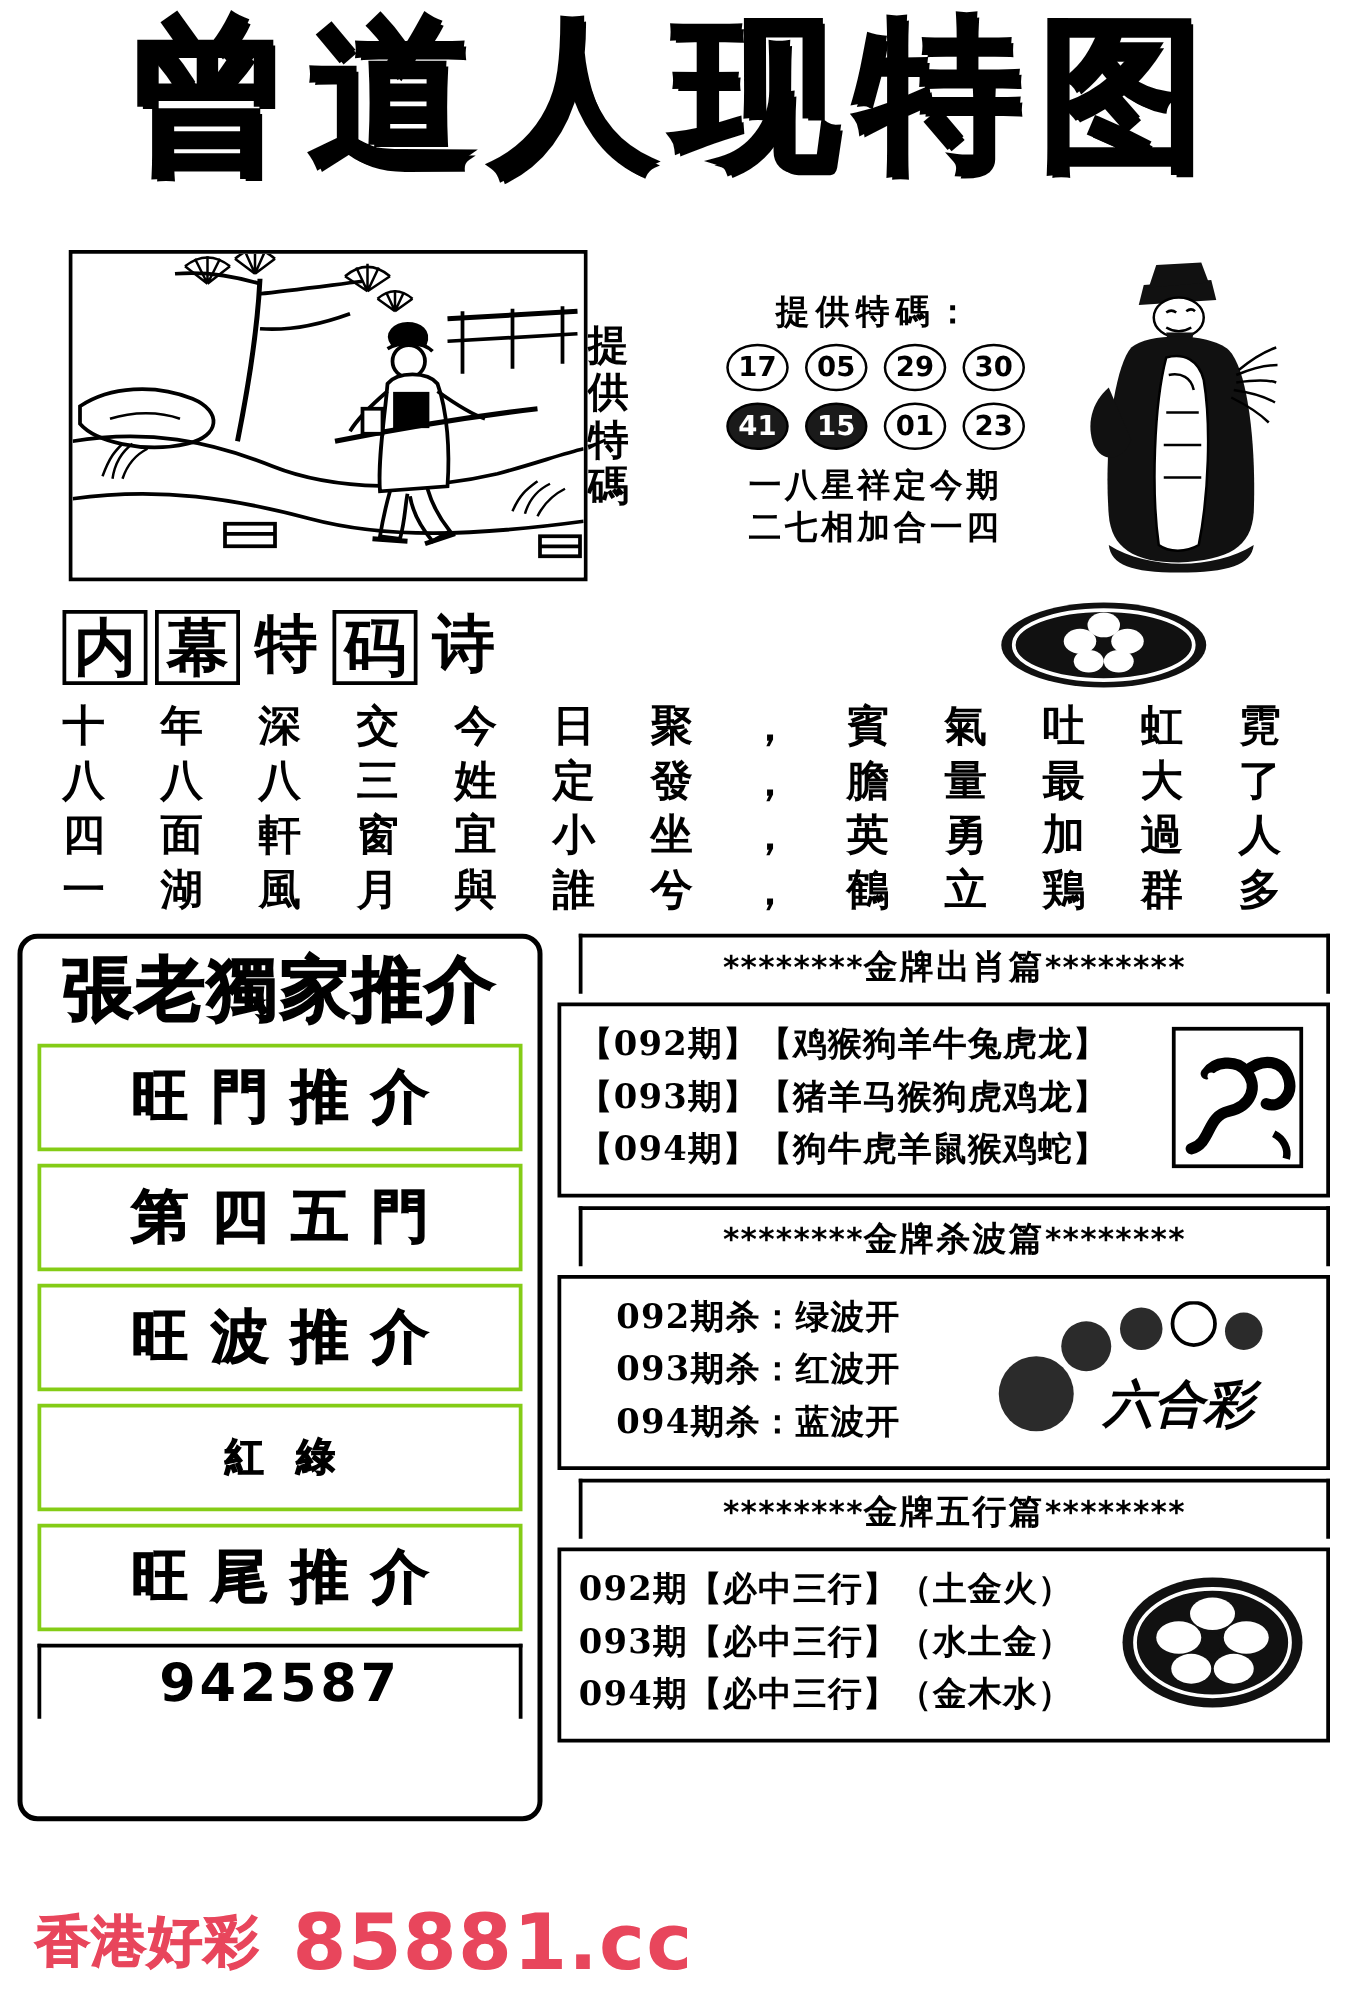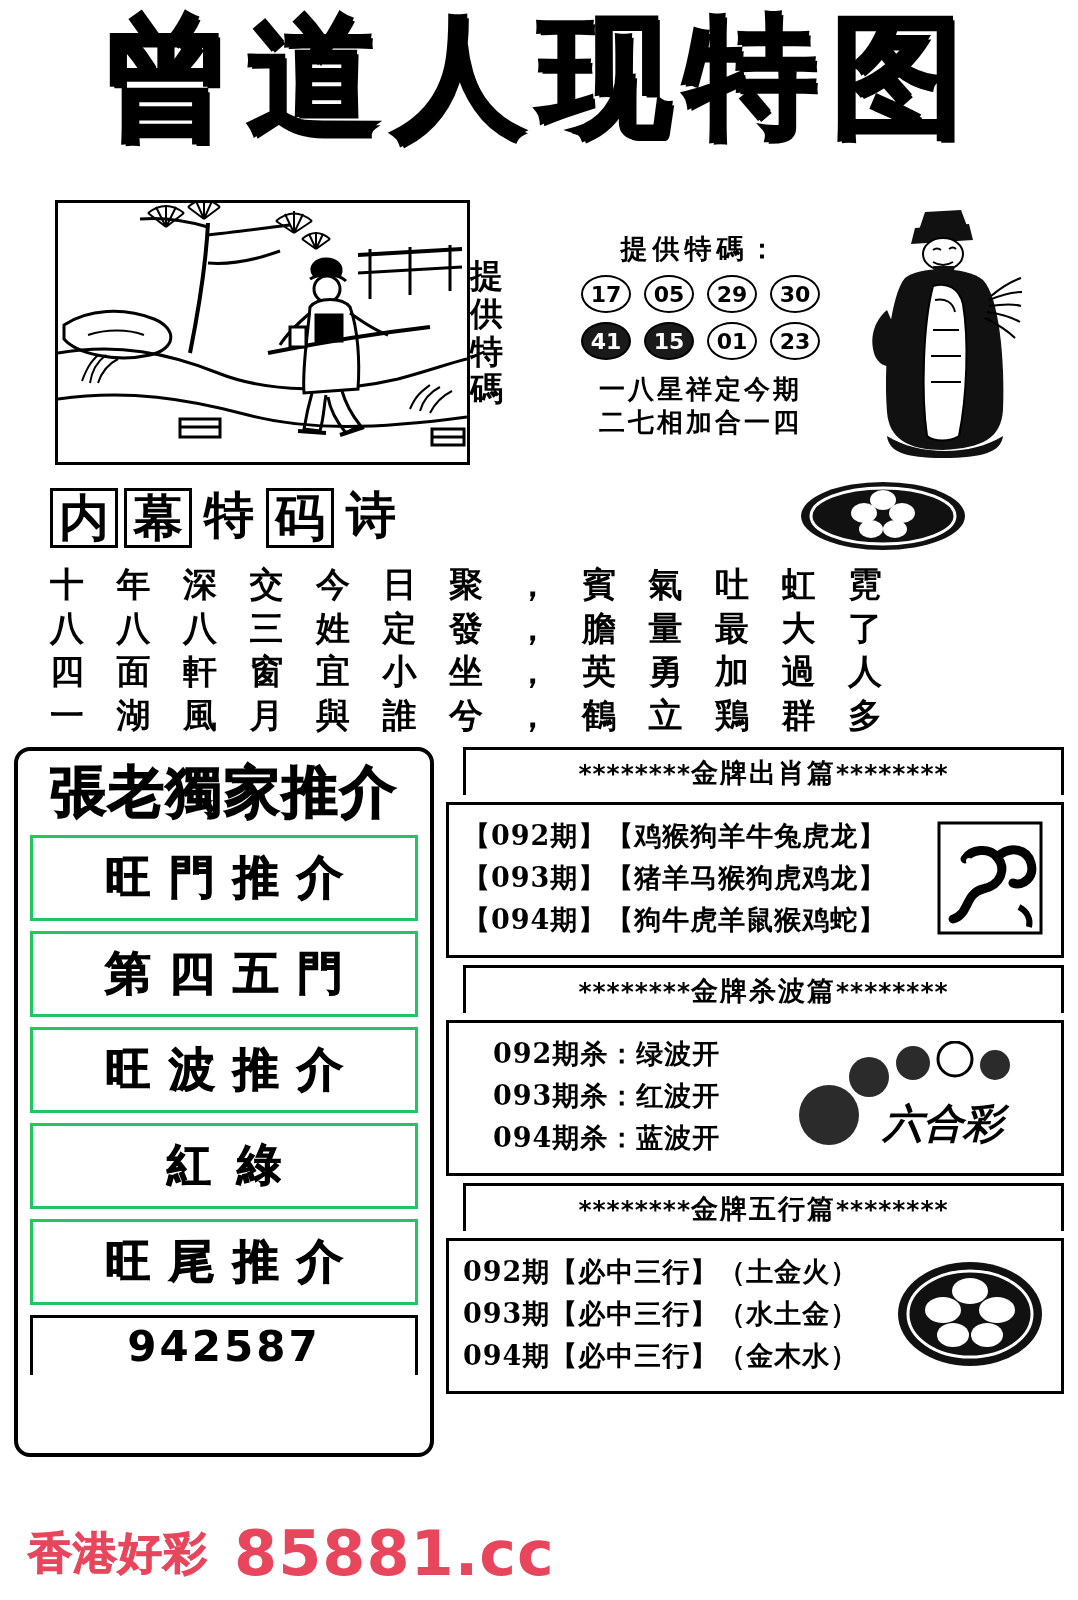--- a/index.html
+++ b/index.html
@@ -130,21 +130,21 @@
     font-size: 50px;
     line-height: 1;
     padding: 2px 6px;
   }
   .poem-title .boxed { border: 3px solid #000; }
   .poem-logo {
     margin-left: auto;
     margin-right: 60px;
   }
   .poem-lines {
-    font-family: Liberation Serif, serif;
+    font-family: Liberation Mono, monospace;
     font-weight: bold;
     font-size: 34px;
     line-height: 1.28;
     letter-spacing: 12px;
     white-space: nowrap;
   }
 
   
   .lower {
     display: flex;
@@ -167,33 +167,33 @@
     font-family: "DejaVu Serif", serif;
     font-weight: bold;
     font-size: 56px;
     text-align: center;
     letter-spacing: 2px;
     line-height: 1.1;
     -webkit-text-stroke: 1.5px #000;
     margin-bottom: 2px;
   }
   .lp-cell {
-    border: 3px solid #22c55e;
+    border: 3px solid #84cc16;
     height: 86px;
     display: flex;
     align-items: center;
     justify-content: center;
     font-family: "DejaVu Serif", serif;
     font-weight: bold;
     font-size: 46px;
     letter-spacing: 18px;
     text-indent: 18px;
     -webkit-text-stroke: 1px #000;
   }
-  .lp-cell.sm { font-size: 44px; letter-spacing: 26px; text-indent: 26px; }
+  .lp-cell.sm { font-size: 31px; letter-spacing: 26px; text-indent: 26px; }
   .lp-footer {
     border: 3px solid #000;
     border-bottom: none;
     height: 60px;
     display: flex;
     align-items: center;
     justify-content: center;
     font-family: "DejaVu Sans", sans-serif;
     font-weight: bold;
     font-size: 42px;

